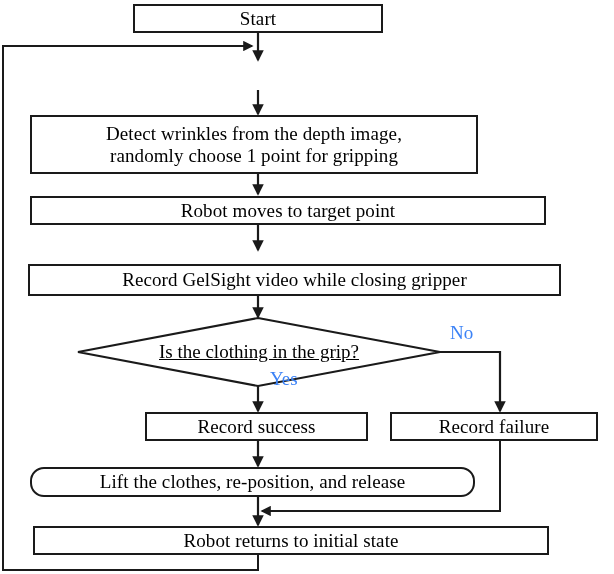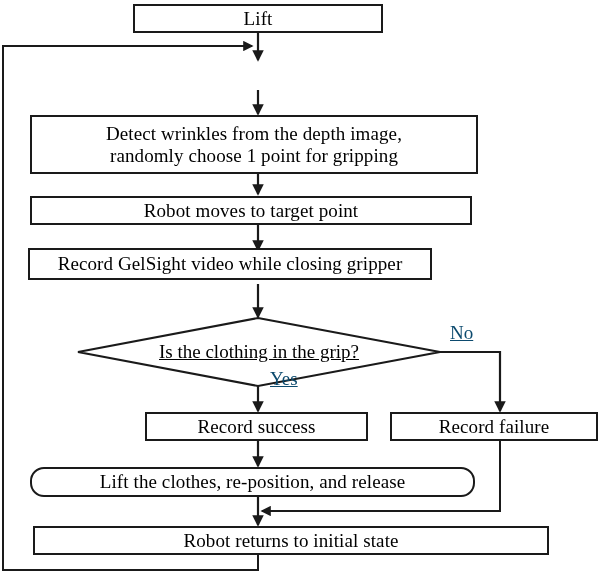--- a/index.html
+++ b/index.html
@@ -59,25 +59,24 @@
     z-index: 4;
     font-size: 19px;
     color: #000;
     text-align: center;
     white-space: nowrap;
     text-decoration: underline;
   }
   .edge-label {
     position: absolute;
     font-size: 19px;
-    color: #0c4a6e;
+    color: #3b82f6;
     z-index: 4;
     background: transparent;
     white-space: nowrap;
-    text-decoration: underline;
   }
 </style>
 </head>
 <body>
 
 <div id="canvas">
 
   <svg id="wires" viewBox="0 0 614 574" width="614" height="574" xmlns="http://www.w3.org/2000/svg">
     <defs>
       <marker id="arrow" viewBox="0 0 10 10" refX="8.5" refY="5" markerWidth="5.2" markerHeight="5.2" orient="auto-start-reverse">
@@ -108,34 +107,34 @@
       <path d="M 258,441 L 258,466" marker-end="url(#arrow)"></path>
 
       <path d="M 500,441 L 500,511 L 262,511" marker-end="url(#arrow)" stroke-width="2"></path>
 
       <path d="M 258,497 L 258,525" marker-end="url(#arrow)"></path>
 
     </g>
   </svg>
 
   <div class="node" style="left:133px; top:4px; width:250px; height:29px;">
-    <span class="txt">Lift</span>
+    <span class="txt">Start</span>
   </div>
 
 
   <div class="node" style="left:30px; top:115px; width:448px; height:59px;text-align:center;">
     <span class="txt">Detect wrinkles from the depth image,
 randomly choose 1 point for gripping</span>
   </div>
 
-  <div class="node" style="left:30px; top:196px; width:442px; height:29px;">
+  <div class="node" style="left:30px; top:196px; width:516px; height:29px;">
     <span class="txt">Robot moves to target point</span>
   </div>
 
-  <div class="node" style="left:28px; top:248px; width:404px; height:32px;">
+  <div class="node" style="left:28px; top:264px; width:533px; height:32px;">
     <span class="txt">Record GelSight video while closing gripper</span>
   </div>
 
   <div class="decision" style="left:78px; top:318px; width:362px; height:68px;">
     <span class="dtext">Is the clothing in the grip?</span>
   </div>
 
   <div class="edge-label" style="left:270px; top:368px;">Yes</div>
 
   <div class="edge-label" style="left:450px; top:322px;">No</div>

